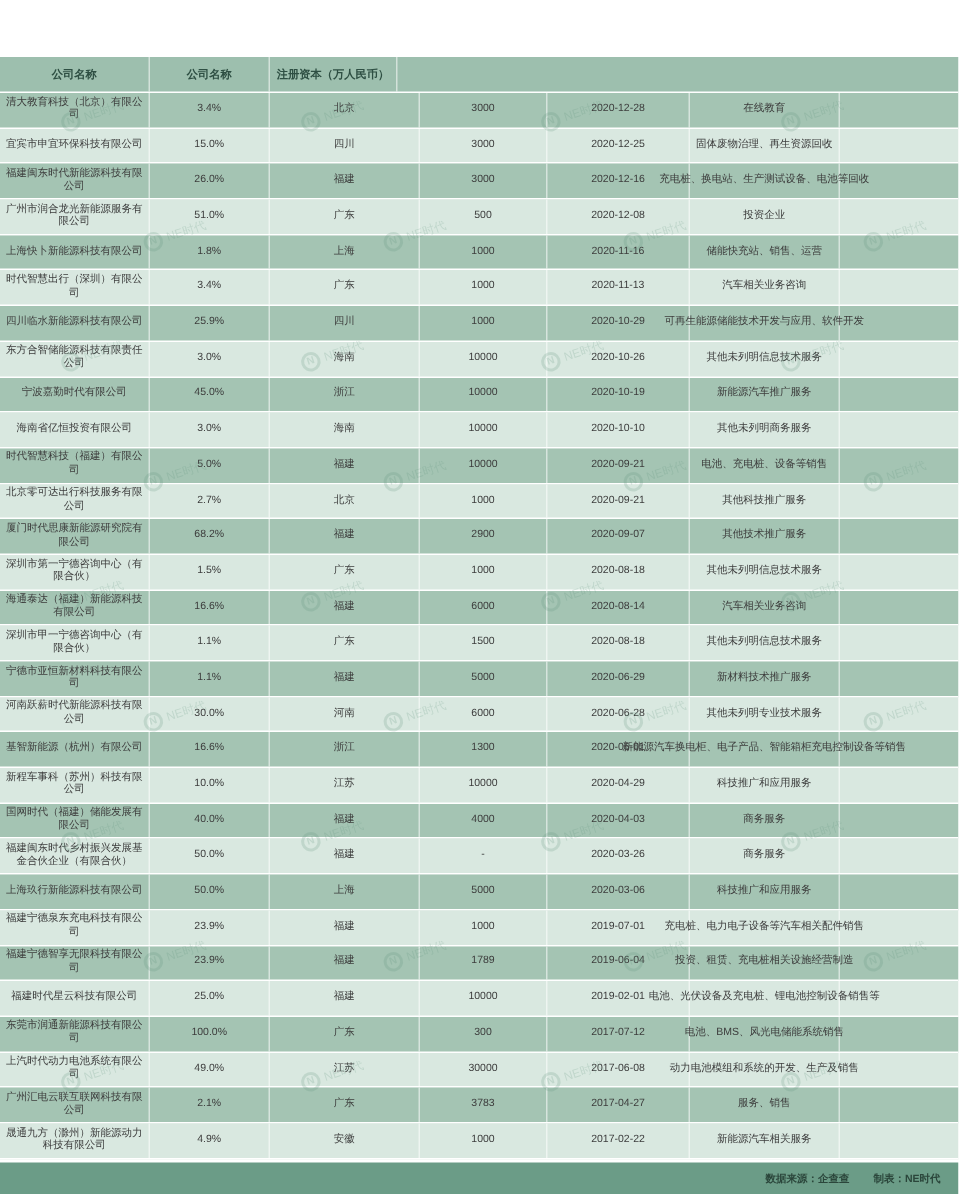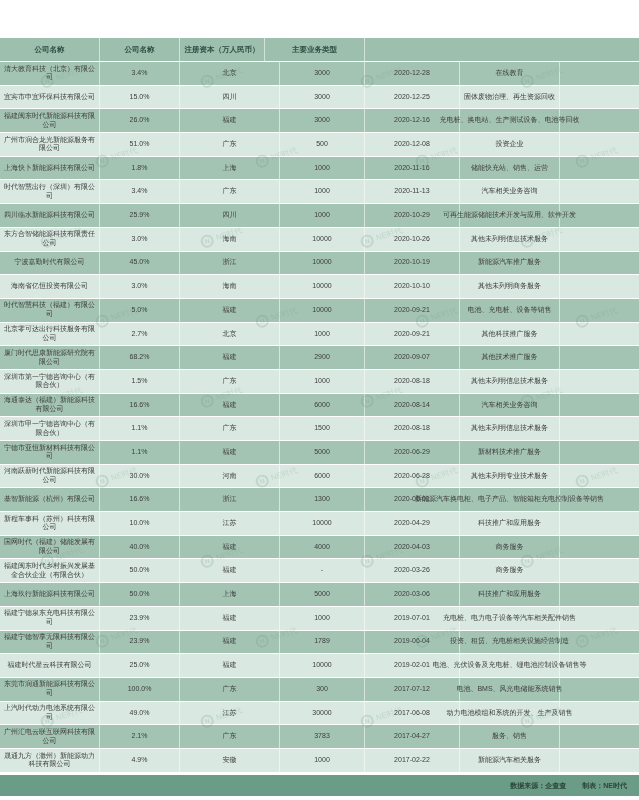--- a/index.html
+++ b/index.html
@@ -49,21 +49,20 @@
 </head>
 <body>
 
 <div class="page">
 
   <div class="tbl">
     <div class="r thead" id="thead">
         <div class="c c0">公司名称</div>
         <div class="c c1">公司名称</div>
         <div class="c c3">注册资本（万人民币）</div>
-        <div class="c c5">主要业务类型</div>
         <div class="c c6"></div>
       </div>
     <div id="tbody">
         <div class="r row dark">
           <div class="c c0">清大教育科技（北京）有限公司</div>
           <div class="c c1">3.4%</div>
           <div class="c c2">北京</div>
           <div class="c c3">3000</div>
           <div class="c c4">2020-12-28</div>
           <div class="c c5">在线教育</div>

